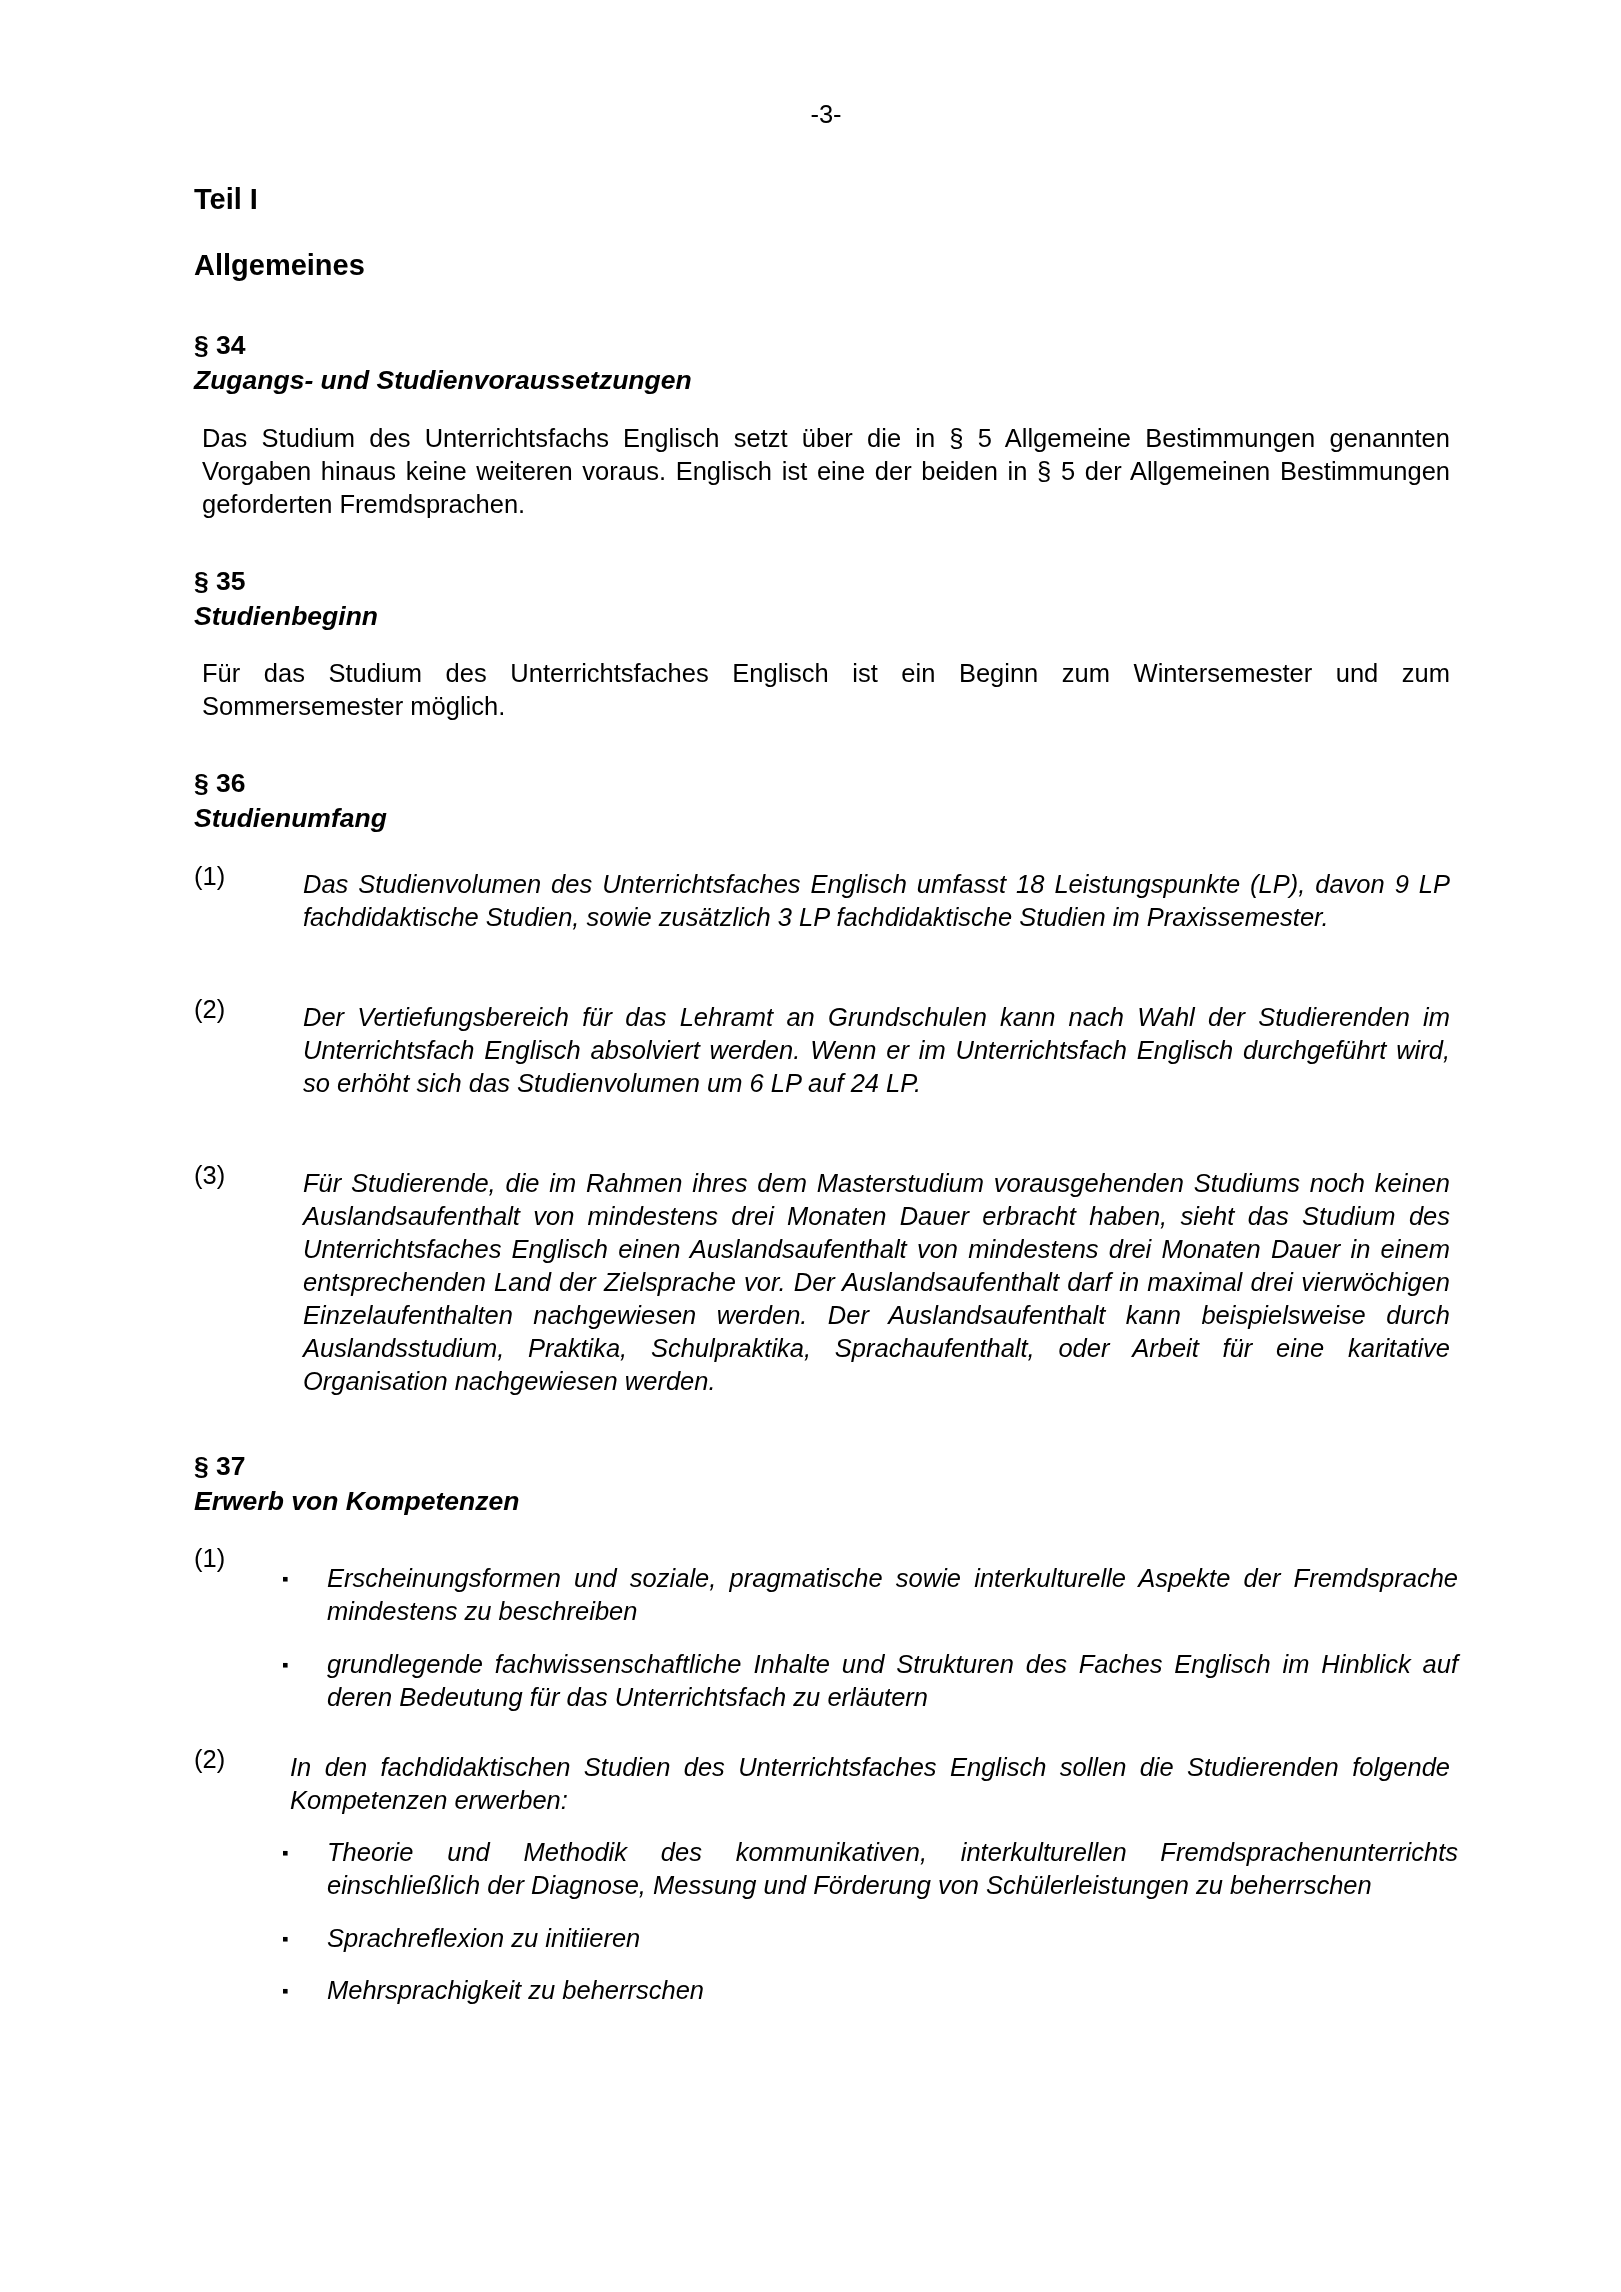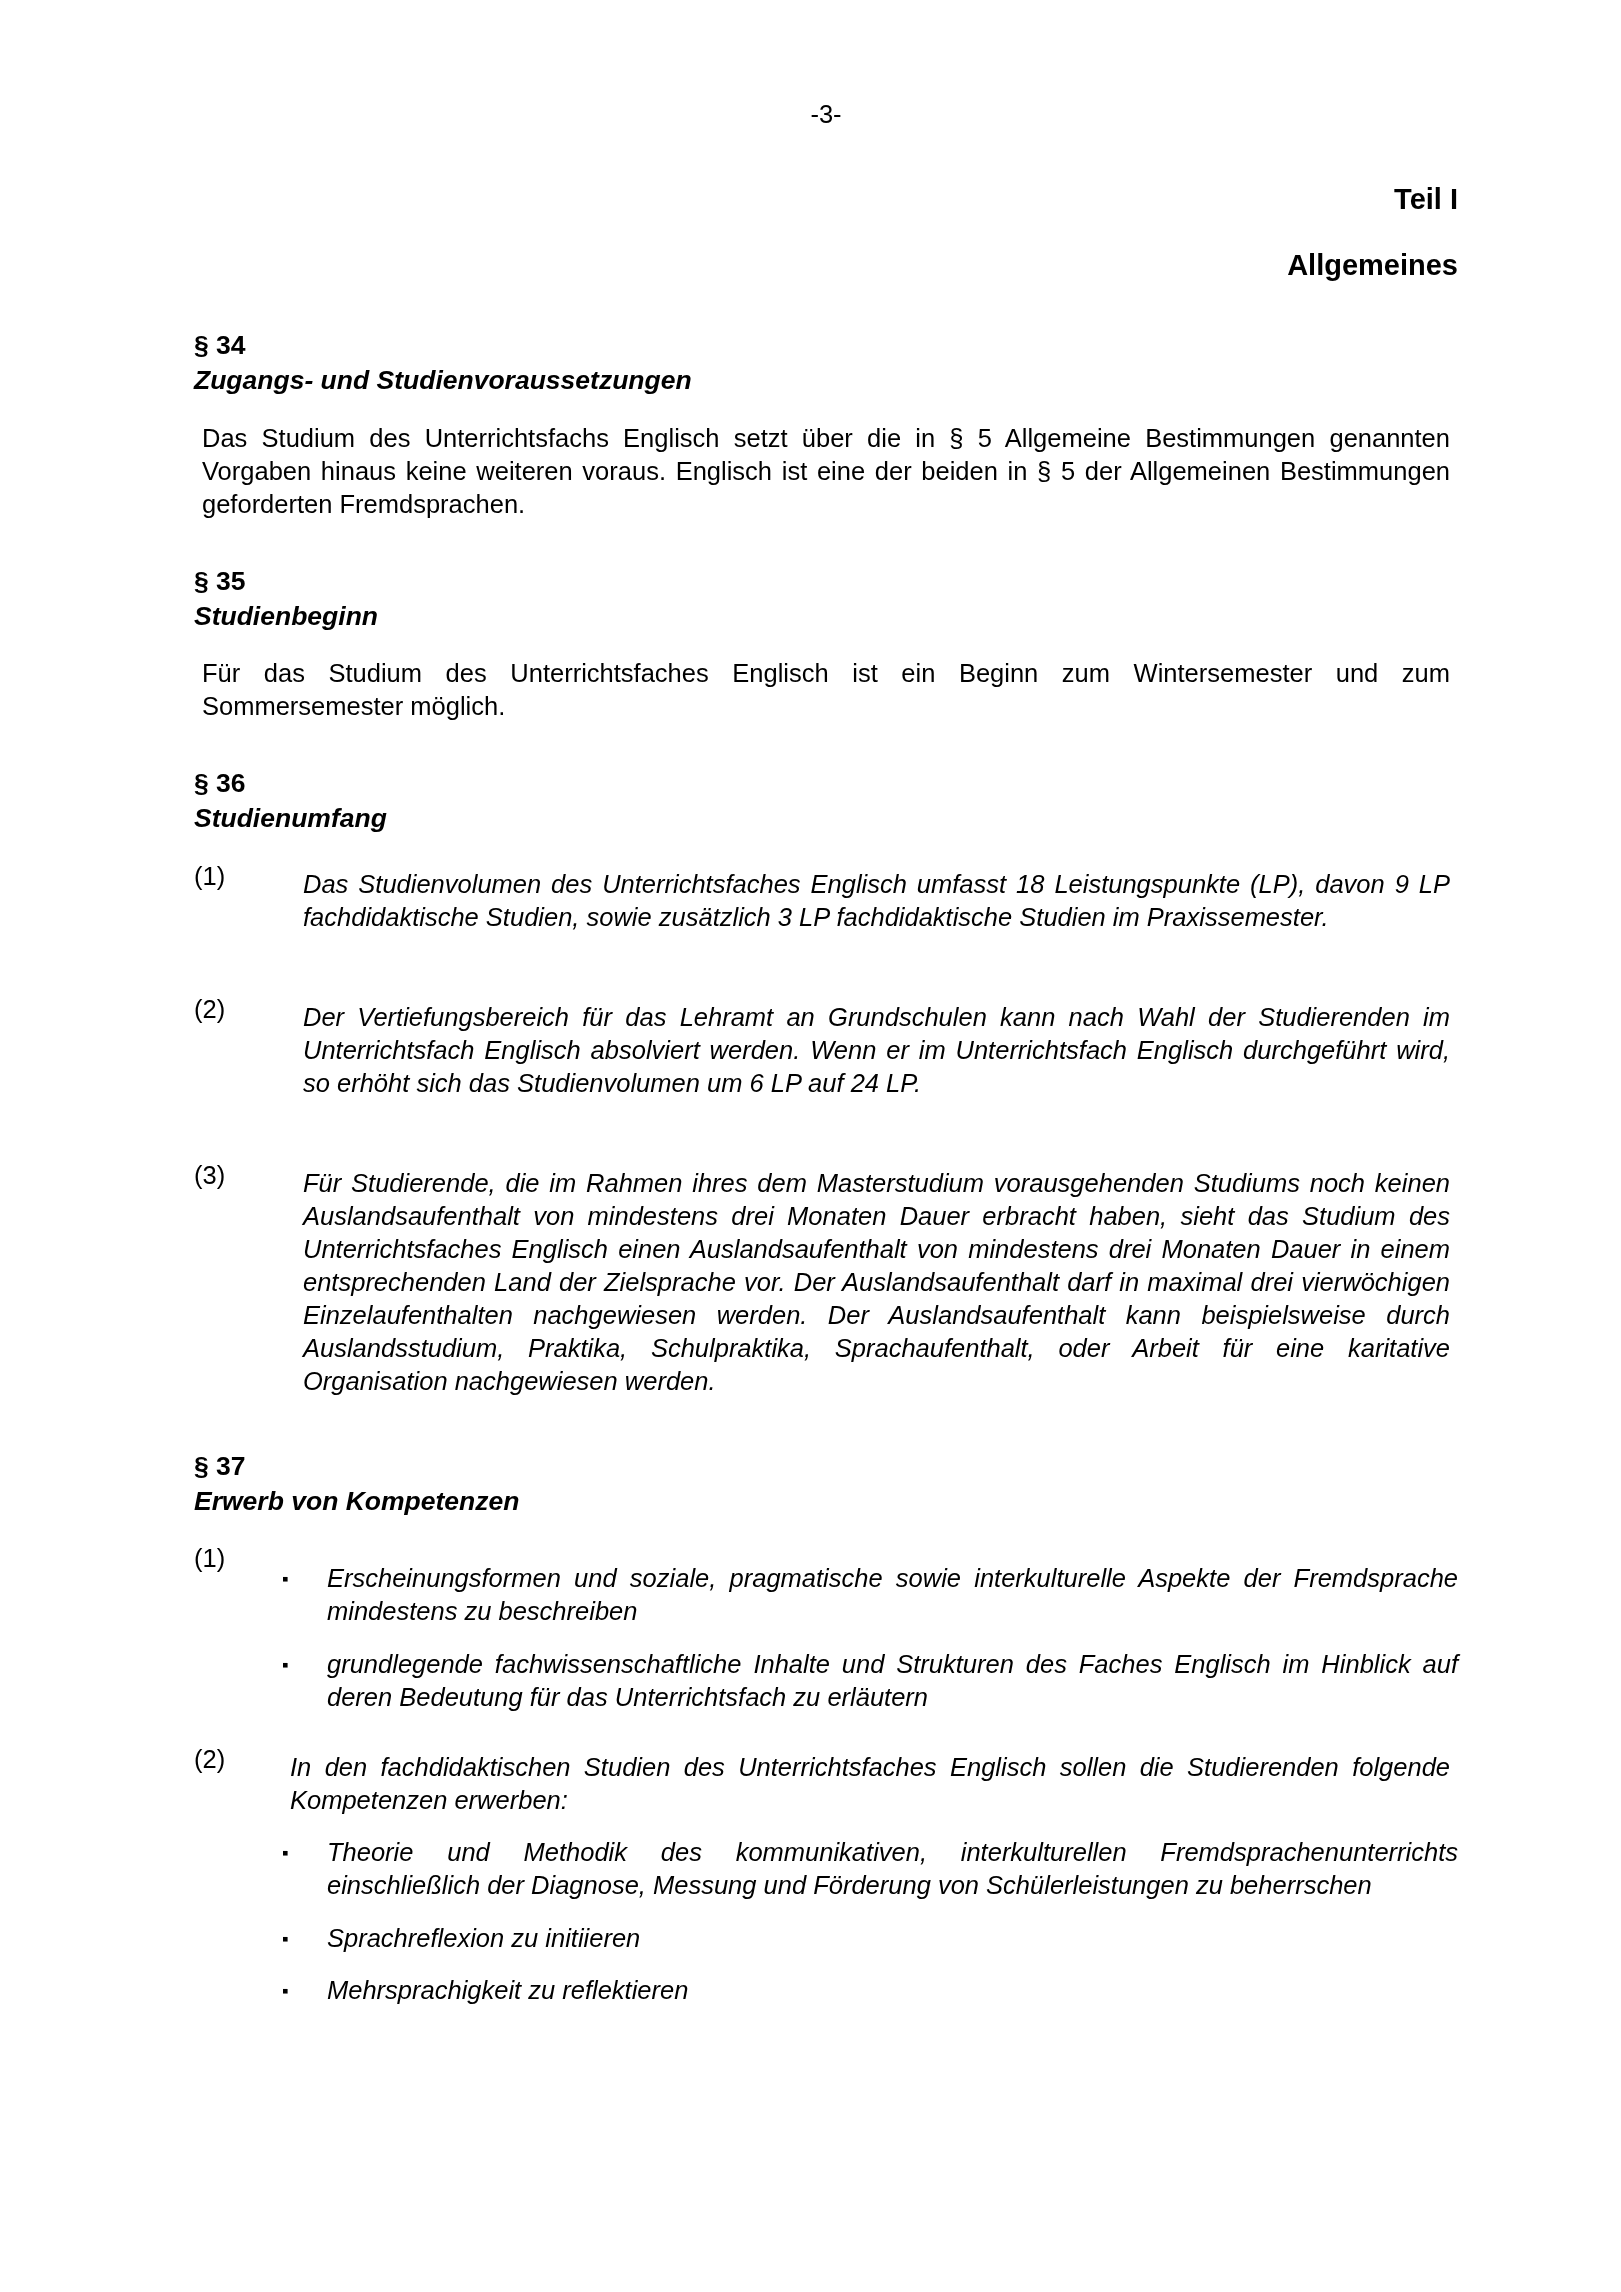--- a/index.html
+++ b/index.html
@@ -20,21 +20,21 @@
     font-size: 25.5px;
     line-height: 33px;
     overflow: hidden;
   }
   .page-number {
     text-align: center;
     margin-bottom: 49px;
   }
   .part-title,
   .part-subtitle {
-    text-align: right;
+    text-align: left;
     font-weight: bold;
     font-size: 29px;
     line-height: 39px;
   }
   .part-title { margin-bottom: 27.4px; }
   .part-subtitle { margin-bottom: 0; margin-top: 10px; }
 
   .sec-num,
   .sec-title {
     font-weight: bold;
@@ -163,20 +163,20 @@
           <span class="btext">Theorie und Methodik des kommunikativen, interkulturellen Fremdsprachenunterrichts einschließlich der Diagnose, Messung und Förderung von Schülerleistungen zu beherrschen</span>
         </div>
 
         <div class="bullet">
           <span class="bmark">▪</span>
           <span class="btext">Sprachreflexion zu initiieren</span>
         </div>
 
         <div class="bullet">
           <span class="bmark">▪</span>
-          <span class="btext">Mehrsprachigkeit zu reflektieren</span>
+          <span class="btext">Mehrsprachigkeit zu beherrschen</span>
         </div>
       </div>
     </div>
   </section>
 
 </div>
 
 
 </body></html>

